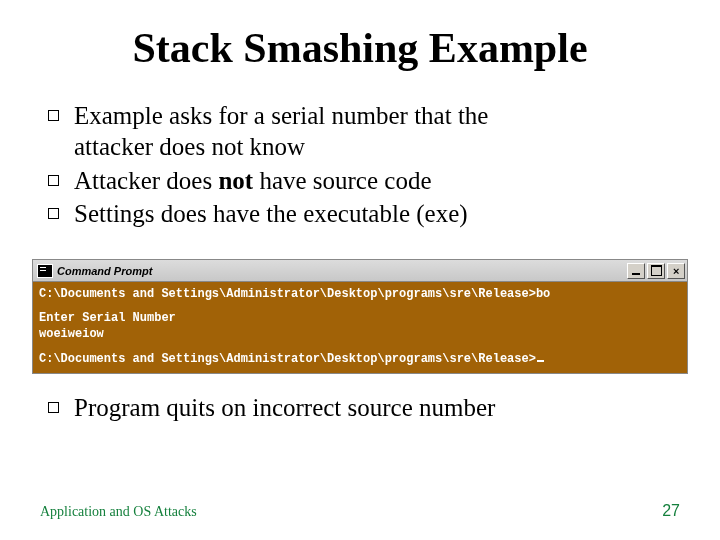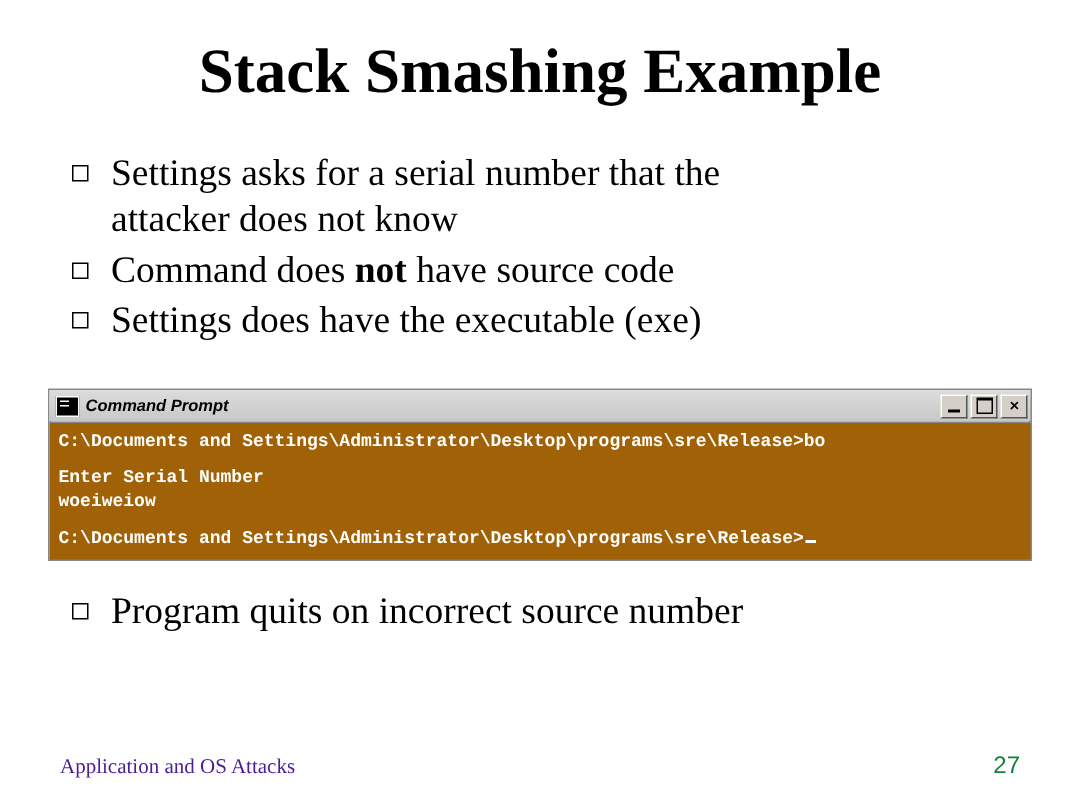--- a/index.html
+++ b/index.html
@@ -18,38 +18,38 @@
   .tb-btns { display: flex; gap: 2px; }
   .tb-btn { width: 18px; height: 16px; background: #d4d0c8; border: 1px solid #fff; border-right-color: #555; border-bottom-color: #555; display: flex; align-items: center; justify-content: center; font-family: Arial, sans-serif; font-size: 10px; font-weight: bold; color: #000; cursor: default; }
   .tb-btn.min::after { content: ""; display: block; width: 8px; height: 2px; background: #000; margin-top: 6px; }
   .tb-btn.max::after { content: ""; display: block; width: 9px; height: 8px; border: 1px solid #000; border-top-width: 2px; }
   .tb-btn.close-x { font-size: 11px; }
   .terminal { background: #a16207; color: #fff; font-size: 12px; line-height: 1.35; padding: 4px 6px 6px 6px; white-space: pre; font-weight: bold; font-family: 'Courier New', monospace; }
   .terminal .line { display: block; }
   .blank { height: 8px; }
   .cursor { display: inline-block; width: 7px; height: 2px; background: #fff; vertical-align: baseline; margin-left: 1px; }
   .footer { position: absolute; bottom: 20px; left: 40px; right: 40px; display: flex; justify-content: space-between; align-items: baseline; }
-  .footer-left { font-family: 'Comic Sans MS', 'Chalkboard SE', cursive; font-size: 14px; color: #4c1d95; }
+  .footer-left { font-family: 'Comic Sans MS', 'Chalkboard SE', cursive; font-size: 14px; color: #15803d; }
   .footer-right { font-family: Liberation Sans, sans-serif; font-size: 16px; color: #15803d; }
 </style>
 </head>
 <body>
 
 <div class="slide">
   <h1 class="title">Stack Smashing Example</h1>
 
   <ul class="bullets">
     <li>
       <span class="sq"></span>
-      <span>Settings asks for a serial number that the</span><br>
+      <span>Example asks for a serial number that the</span><br>
       <span>attacker does not know</span>
     </li>
     <li>
       <span class="sq"></span>
-      <span>Command does </span><span class="bold">not</span><span> have source code</span>
+      <span>Attacker does </span><span class="bold">not</span><span> have source code</span>
     </li>
     <li>
       <span class="sq"></span>
       <span>Settings does have the executable (exe)</span>
     </li>
   </ul>
 
   <div class="cmd-window">
     <div class="titlebar">
       <div class="cmd-icon"></div>

